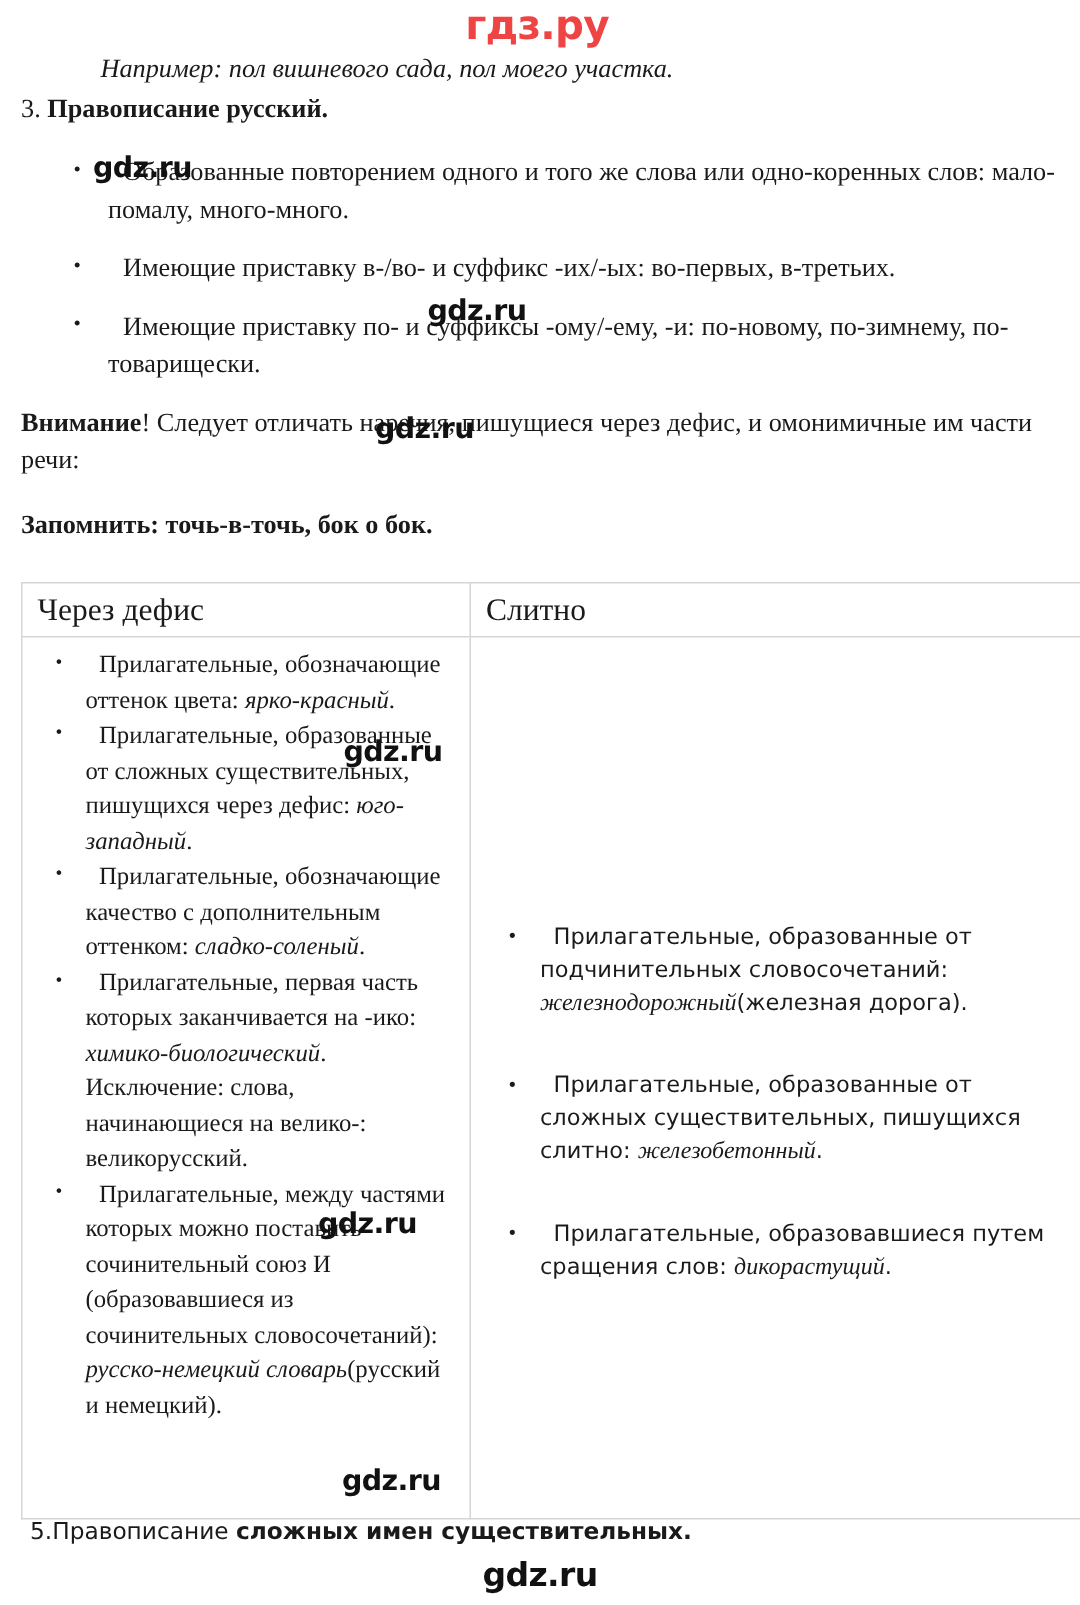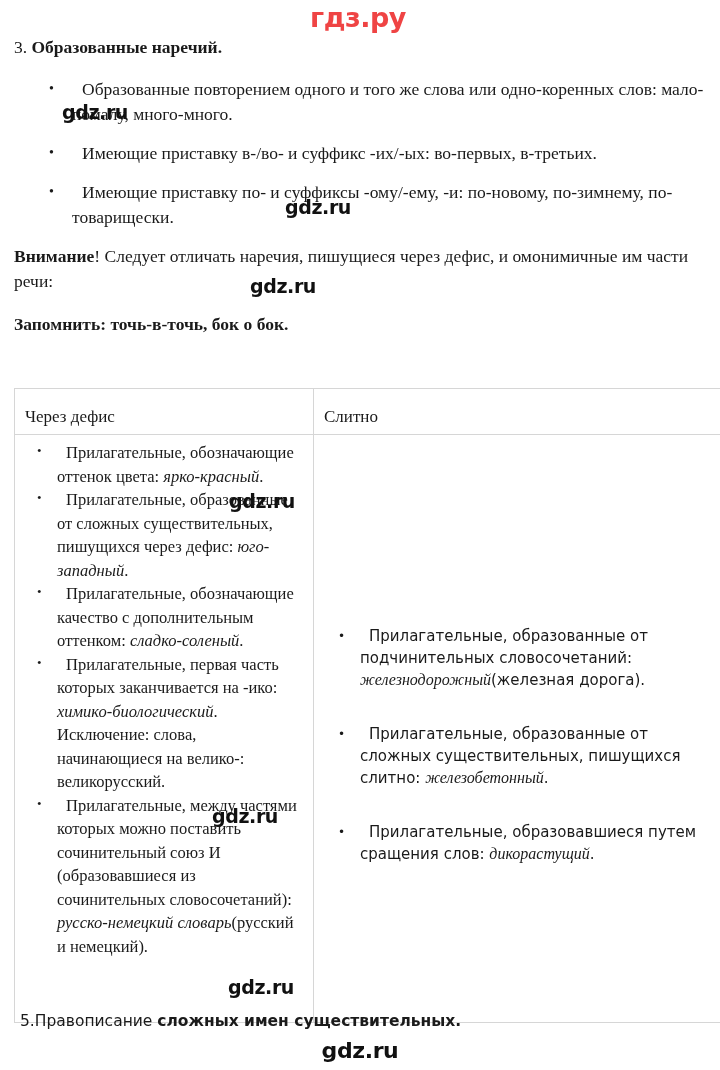--- a/index.html
+++ b/index.html
@@ -133,23 +133,23 @@
   .rules-table th,
   .rules-table td {
     border: 1px solid #d6d6d6;
     vertical-align: top;
     padding: 6px 8px 6px 10px;
     text-align: left;
     font-weight: normal;
   }
   .rules-table thead th {
     height: 20px;
-    font-size: 17px;
+    font-size: 21px;
     line-height: 21px;
-    padding-top: 17px;
+    padding-top: 7px;
     padding-bottom: 7px;
   }
   .rules-table tbody td { height: 575px; }
   .rules-table td.cell-right {
     vertical-align: middle;
     font-family: "DejaVu Sans", "Liberation Sans", sans-serif;
     font-size: 14.5px;
   }
 
   ul.cell-list {
@@ -217,24 +217,25 @@
     color: #111111;
   }
 </style>
 </head>
 <body>
 
 <div class="header-logo">гдз.ру</div>
 
 <div class="doc">
 
+  <p class="line example-line">Например: пол вишневого сада, пол моего участка.</p>
 
   <p class="num-head">
     <span>3.</span>
-    <b>Образованные наречий.</b>
+    <b>Правописание русский.</b>
   </p>
 
 
   <ul class="rules">
     <li><span class="ind"></span><span>Образованные повторением одного и того же слова или одно-коренных слов: мало-помалу, много-много.</span></li>
     <li><span class="ind"></span><span>Имеющие приставку в-/во- и суффикс -их/-ых: во-первых, в-третьих.</span></li>
     <li><span class="ind"></span><span>Имеющие приставку по- и суффиксы -ому/-ему, -и: по-новому, по-зимнему, по-товарищески.</span></li>
   </ul>
 
   <p class="attention">

